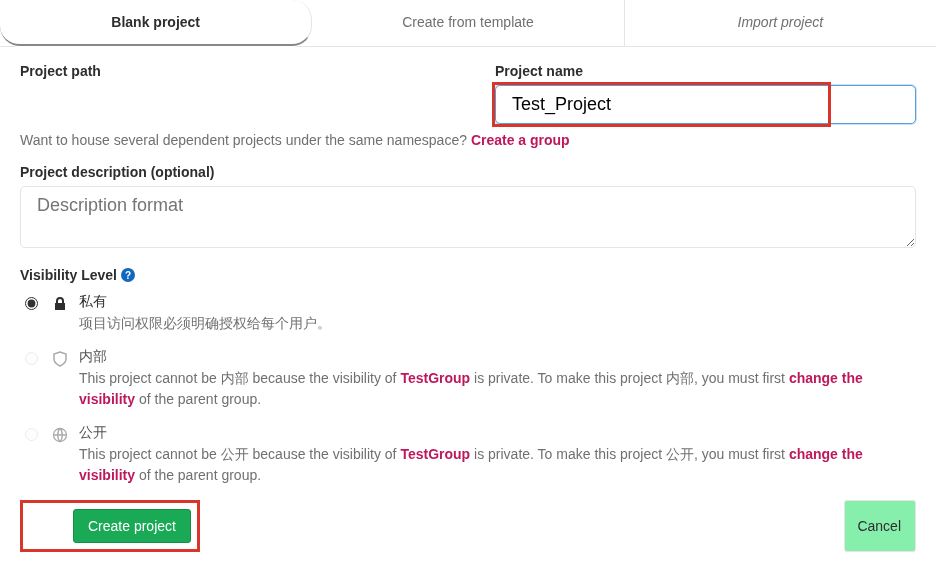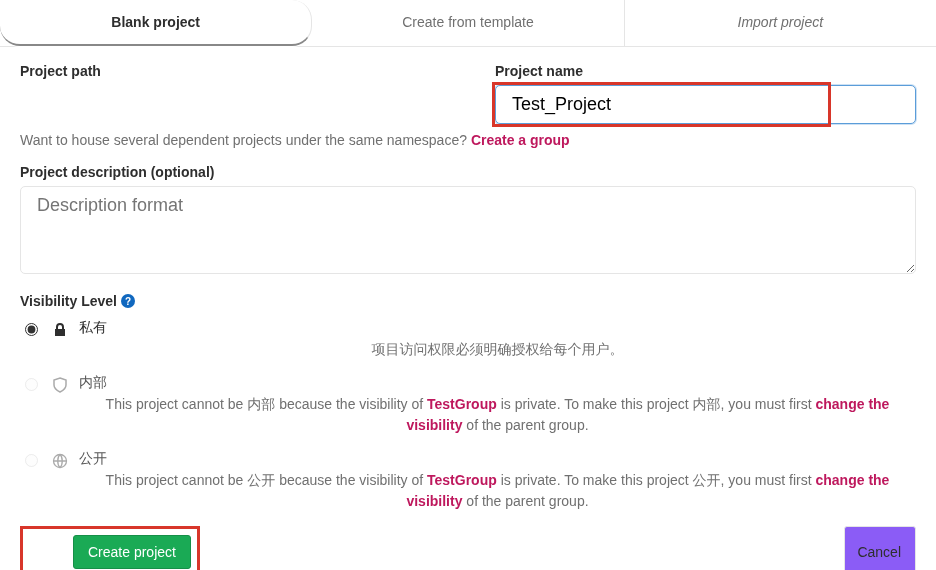--- a/index.html
+++ b/index.html
@@ -97,21 +97,21 @@
     display: inline-block;
   }
   .hint {
     color: #707070;
     margin: 8px 0 16px 0;
     font-size: 14px;
   }
   .hint a, .link { color: #be185d; text-decoration: none; cursor: pointer; font-weight: bold; }
   textarea.text-input {
     resize: vertical;
-    height: 88px;
+    height: 62px;
   }
   .section-label {
     font-weight: 600;
     margin: 16px 0 10px 0;
     display: flex;
     align-items: center;
     gap: 4px;
   }
   .help-icon {
     display: inline-flex;
@@ -138,21 +138,21 @@
     width: 18px; height: 18px;
     display: inline-flex;
     align-items: center;
     justify-content: center;
     color: #555;
     margin-top: 2px;
     flex-shrink: 0;
   }
   .vis-body { flex: 1; }
   .vis-title { font-weight: 400; color: #2e2e2e; margin-bottom: 2px; }
-  .vis-desc { color: #707070; line-height: 1.5; text-align: center; }
+  .vis-desc { color: #707070; line-height: 1.5; }
   .vis-opt.disabled .vis-title { color: #555; }
   .vis-opt.disabled input[type=radio] { opacity: 0.4; }
   .vis-opt.disabled .vis-icon { color: #aaa; }
   .actions {
     display: flex;
     justify-content: space-between;
     margin-top: 8px;
   }
   .btn {
     padding: 8px 14px;
@@ -161,21 +161,21 @@
     cursor: pointer;
     border: 1px solid transparent;
   }
   .btn-primary {
     background: #1aaa55;
     border-color: #168f48;
     color: #fff;
     margin-left: 44px;
   }
   .btn-default {
-    background: #8b5cf6;
+    background: #86efac;
     border-color: #e5e5e5;
     color: #2e2e2e;
     padding-left: 12px;
   }
 </style>
 </head>
 <body>
 
 <div class="tabs">
   <div class="tab active">Blank project</div>

